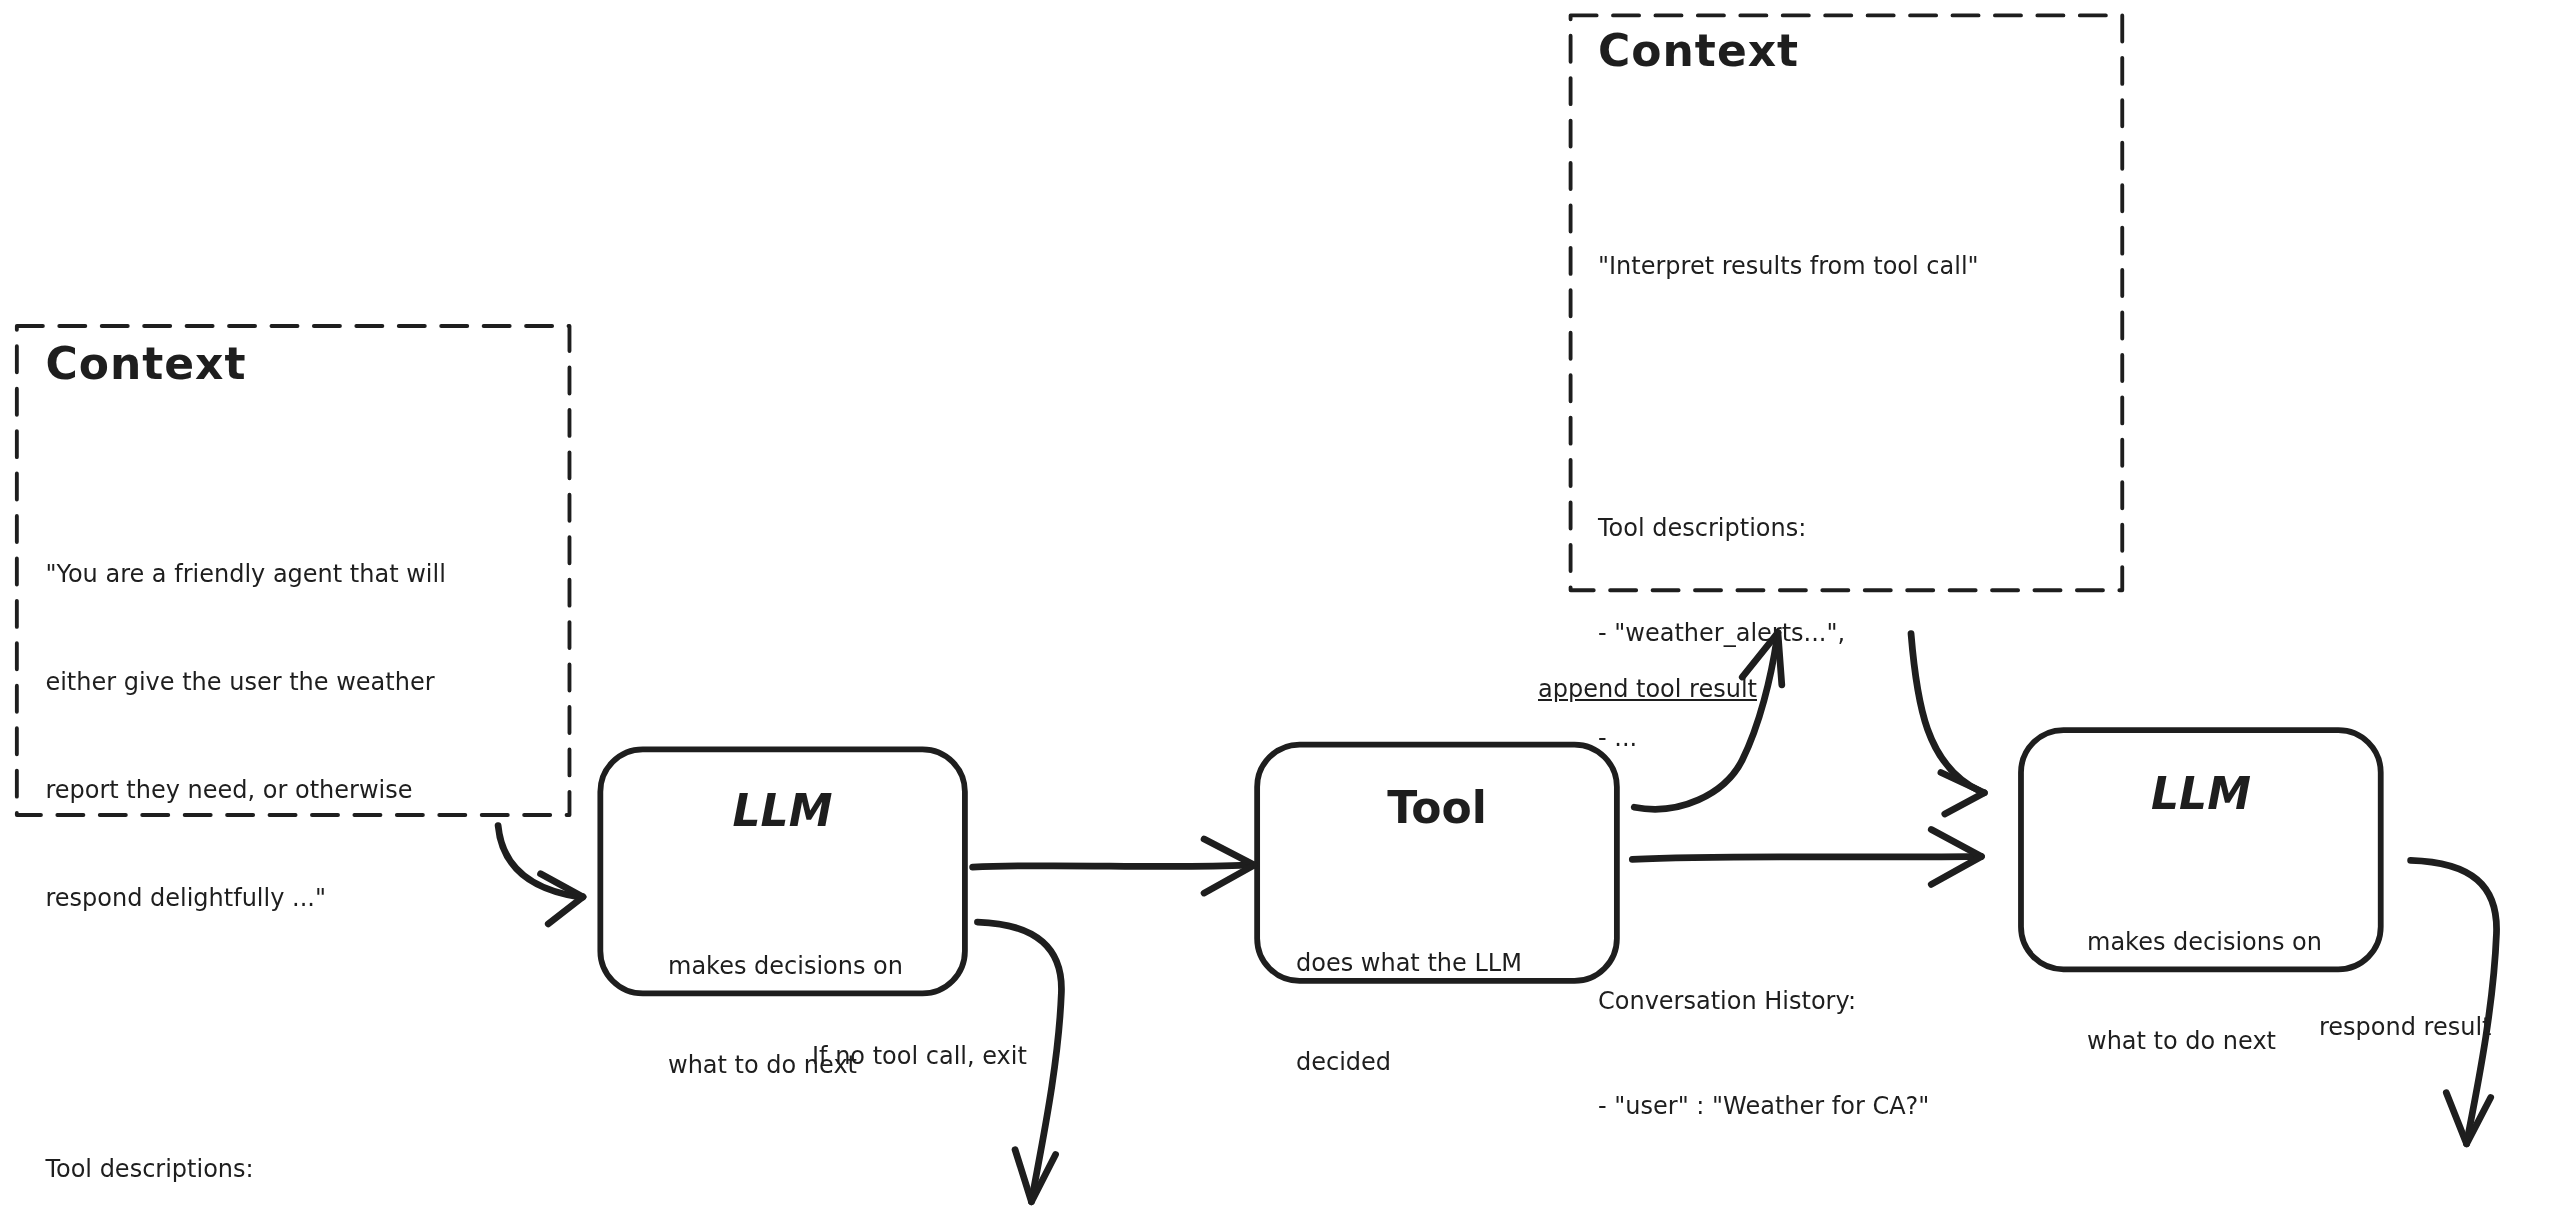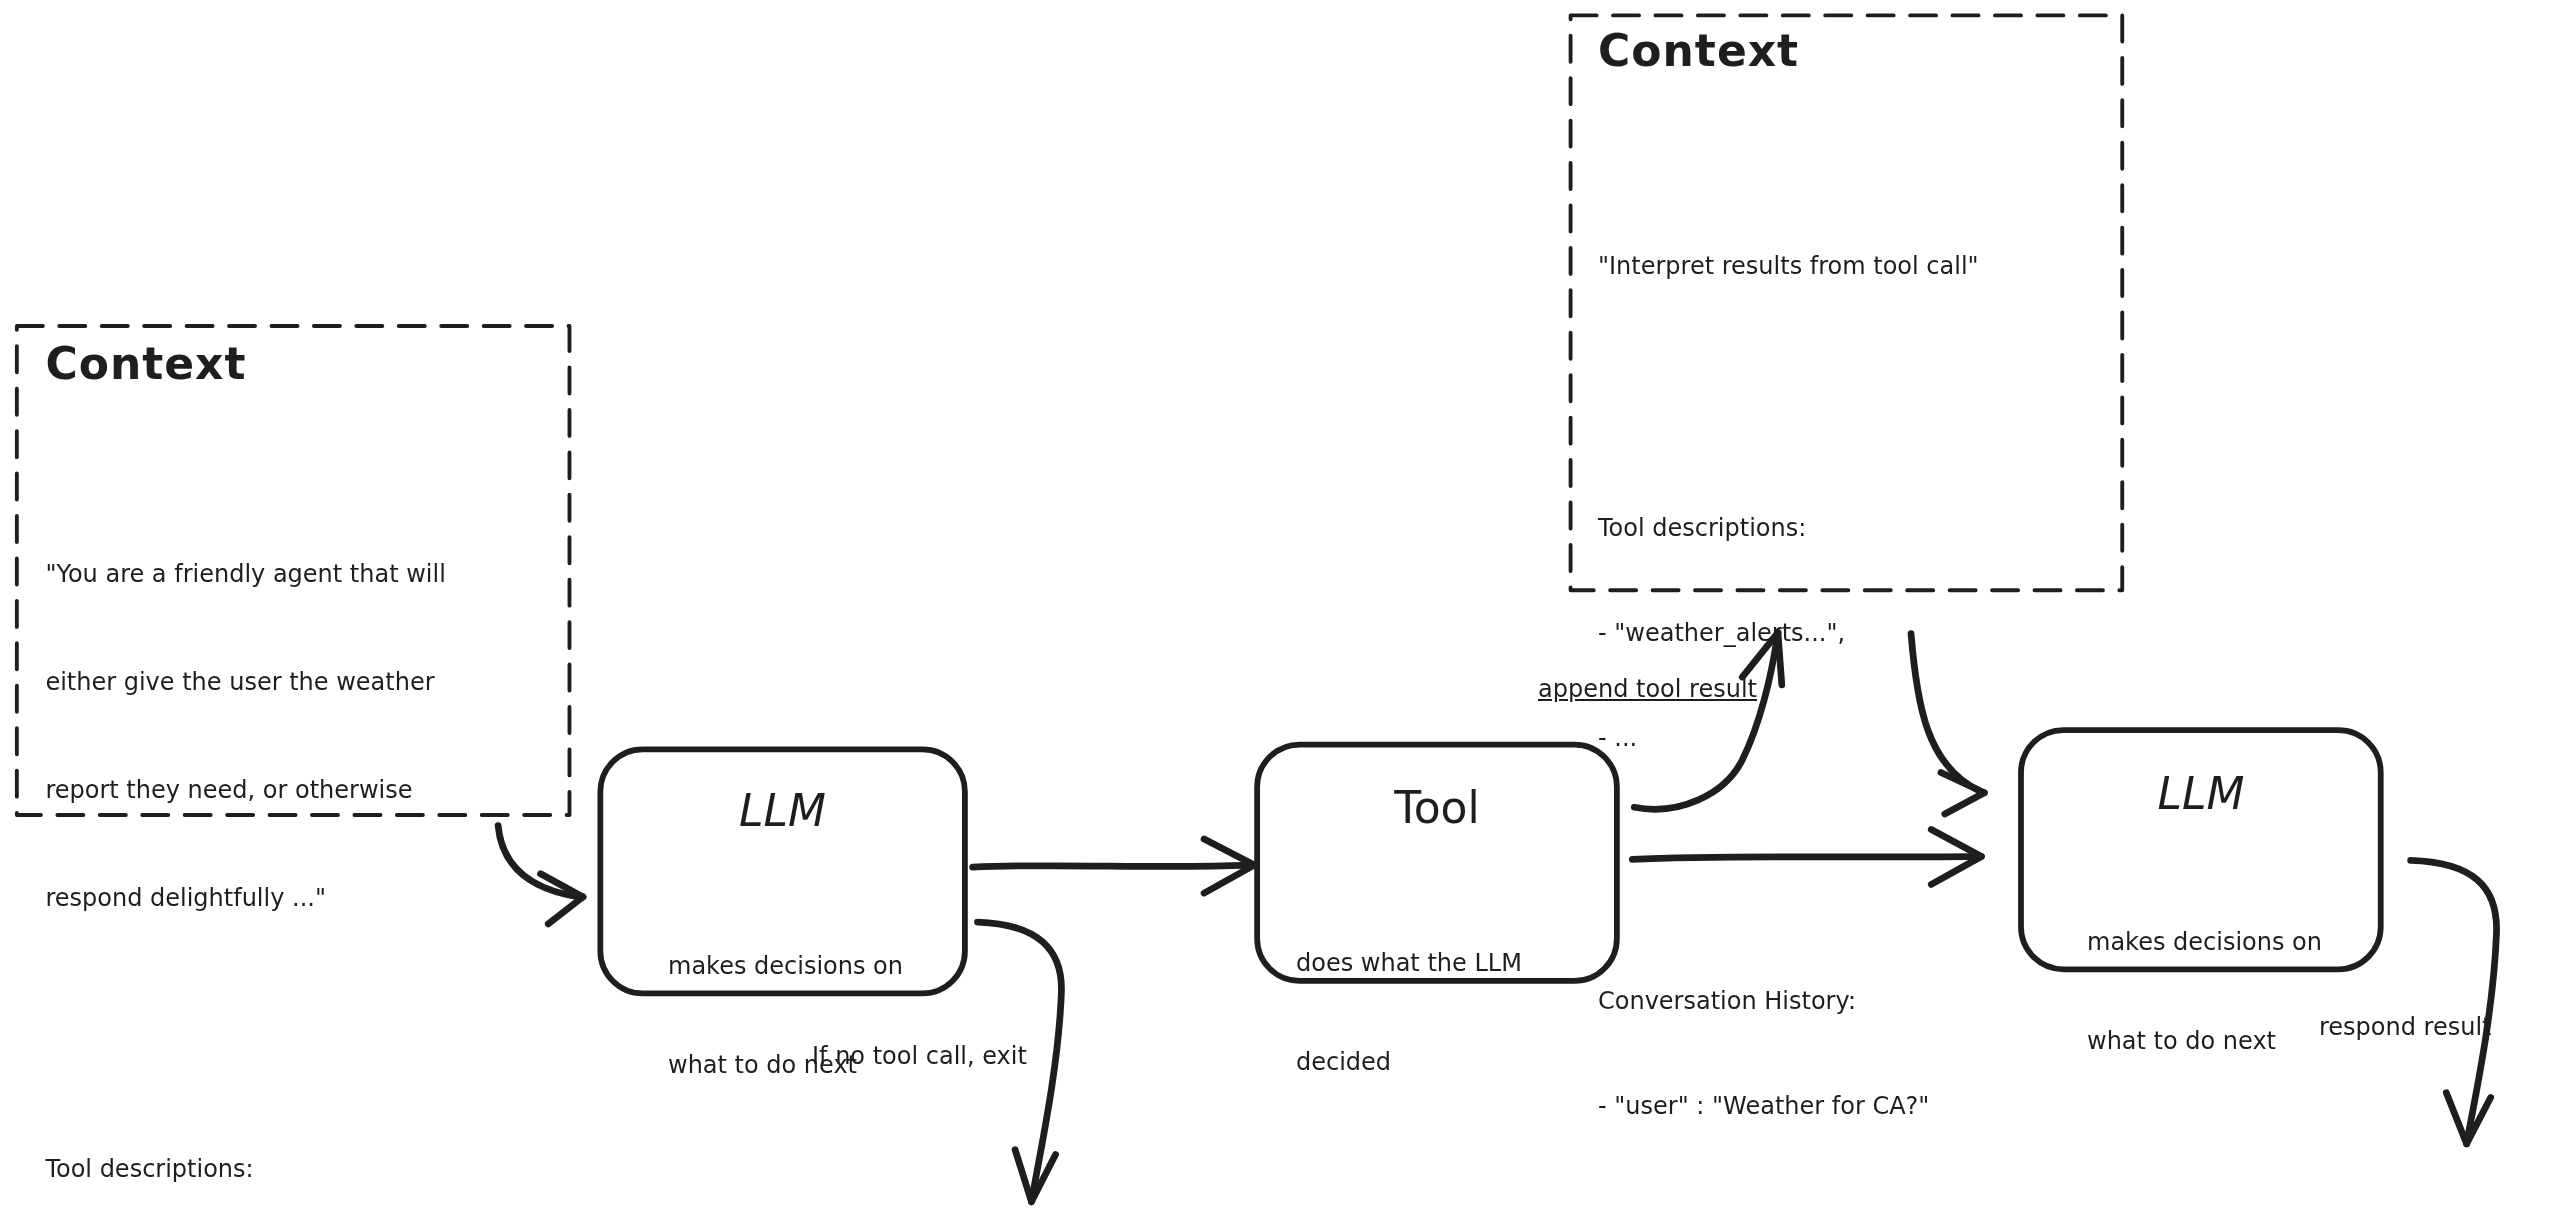--- a/index.html
+++ b/index.html
@@ -39,21 +39,21 @@
   .section { margin-top: 19.3px; }
   .section.first { margin-top: 0; }
   #ctx-top .section { margin-top: 17.4px; }
   .node-content {
     position: absolute;
     box-sizing: border-box;
     text-align: center;
   }
   .node-title {
     font-size: 44px;
-    font-weight: normal;
+    font-weight: bold;
     line-height: 54px;
   }
   .node-title.italic { font-style: italic; }
   .node-sub {
     margin-top: 46px;
     text-align: left;
     font-size: 24px;
     line-height: 33px;
     white-space: pre;
   }

